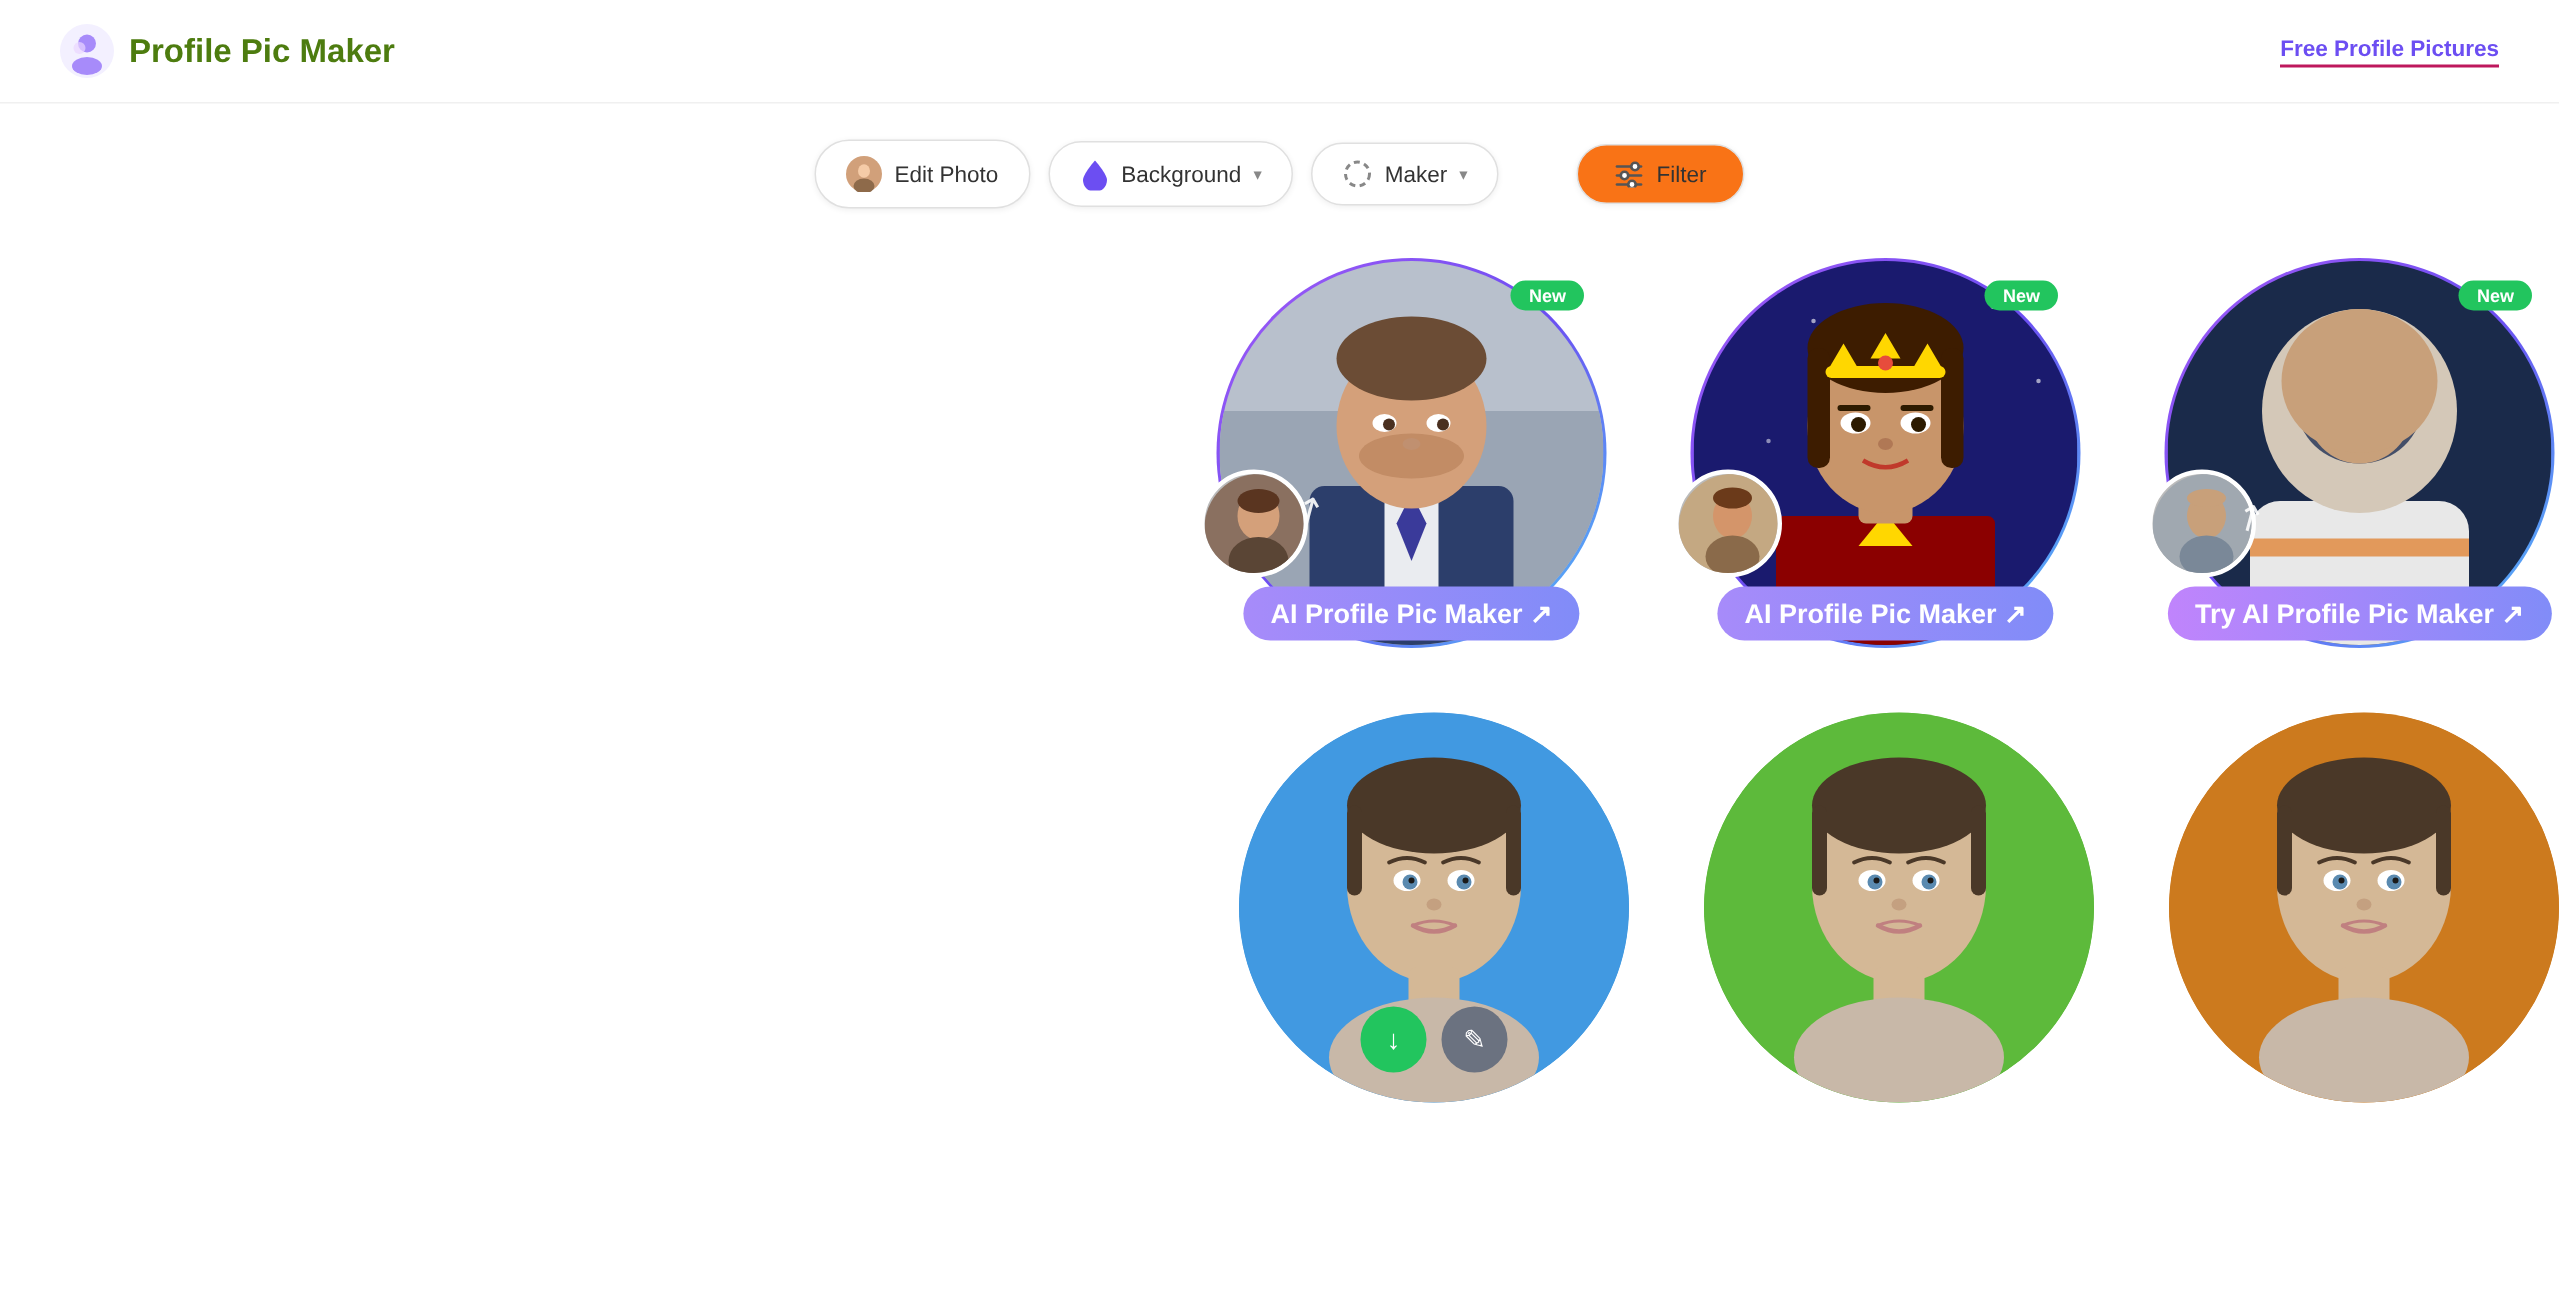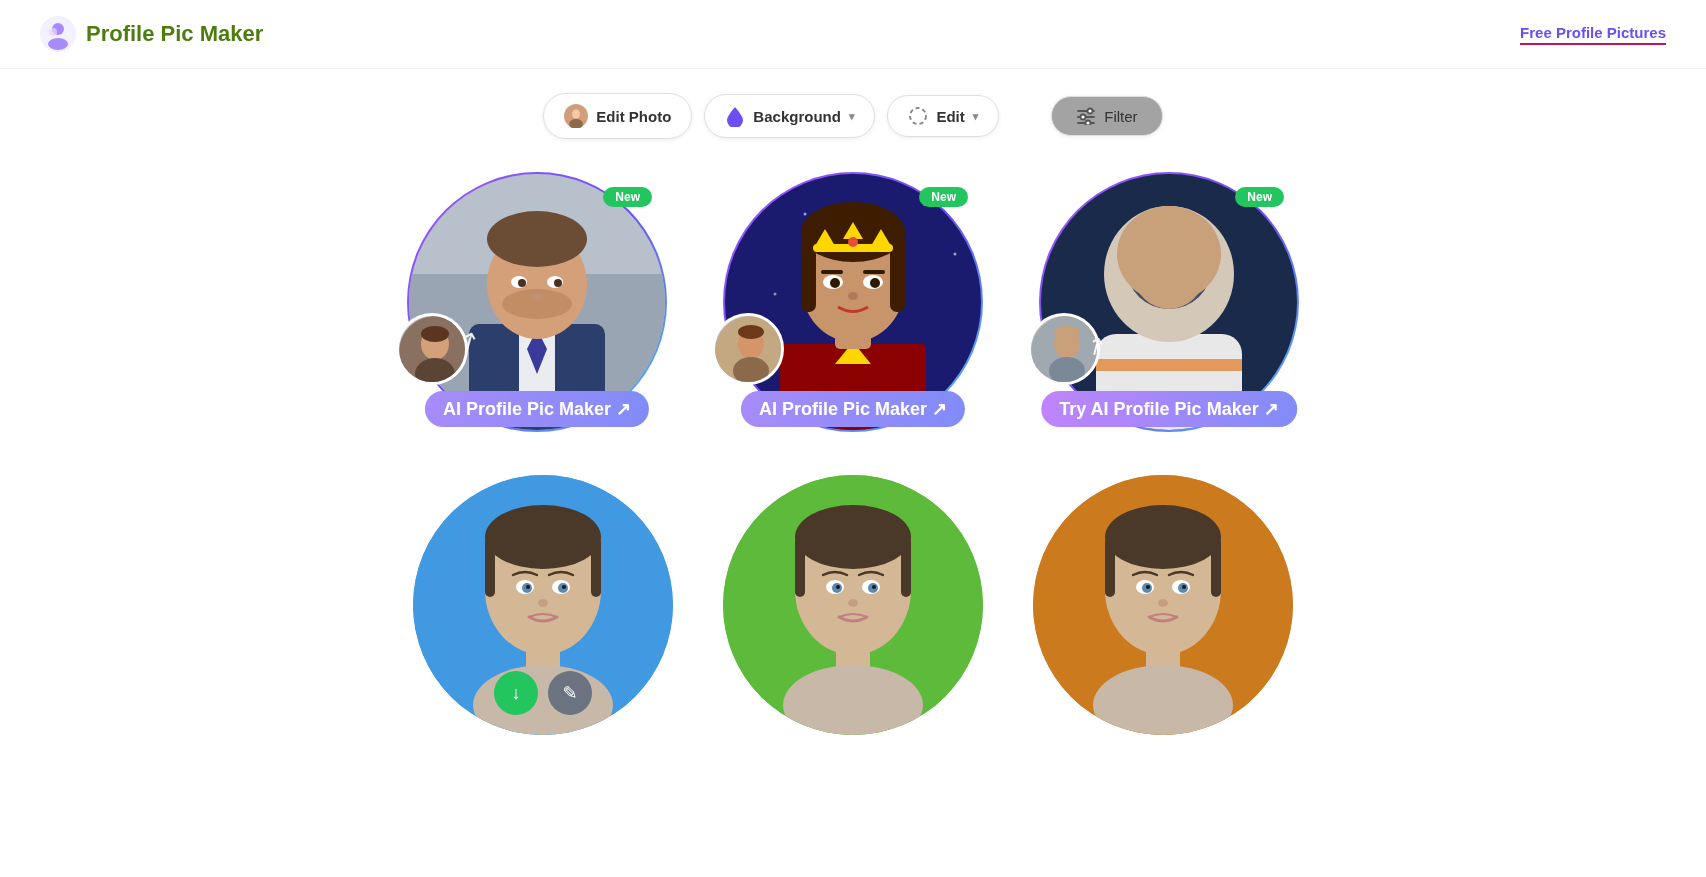--- a/index.html
+++ b/index.html
@@ -47,49 +47,49 @@
     .toolbar-btn {
       display: flex;
       align-items: center;
       gap: 8px;
       padding: 10px 20px;
       border-radius: 50px;
       border: 1.5px solid #e0e0e0;
       background: #fff;
       cursor: pointer;
       font-size: 15px;
-      font-weight: 700;
+      font-weight: 400;
       color: #333;
       box-shadow: 0 1px 4px rgba(0,0,0,0.07);
     }
     .chevron {
       font-size: 11px;
       color: #888;
     }
     .filter-btn {
       display: flex;
       align-items: center;
       gap: 8px;
       padding: 10px 24px;
       border-radius: 50px;
       border: 1.5px solid #e0e0e0;
-      background: #a3a3a3;
+      background: #f97316;
       cursor: pointer;
       font-size: 15px;
       font-weight: 500;
       color: #333;
       box-shadow: 0 1px 4px rgba(0,0,0,0.07);
       margin-left: 40px;
     }
 
     
     .main-content {
       display: flex;
       flex-direction: column;
-      align-items: center;
+      align-items: flex-end;
       padding: 10px 0 40px;
     }
 
     
     .cards-row {
       display: flex;
       gap: 50px;
       justify-content: center;
       margin-bottom: 40px;
     }
@@ -251,21 +251,21 @@
     </svg>
     <span>Background</span>
     <span class="chevron">▾</span>
   </button>
 
   <button class="toolbar-btn">
 
     <svg width="20" height="20" viewBox="0 0 20 20">
       <circle cx="10" cy="10" r="8" fill="none" stroke="#888" stroke-width="2" stroke-dasharray="4 3"></circle>
     </svg>
-    <span>Edit</span>
+    <span>Maker</span>
     <span class="chevron">▾</span>
   </button>
 
   <button class="filter-btn">
 
     <svg width="20" height="18" viewBox="0 0 20 18">
       <line x1="2" y1="4" x2="18" y2="4" stroke="#555" stroke-width="1.8" stroke-linecap="round"></line>
       <circle cx="14" cy="4" r="2.5" fill="#fff" stroke="#555" stroke-width="1.8"></circle>
       <line x1="2" y1="10" x2="18" y2="10" stroke="#555" stroke-width="1.8" stroke-linecap="round"></line>
       <circle cx="7" cy="10" r="2.5" fill="#fff" stroke="#555" stroke-width="1.8"></circle>

